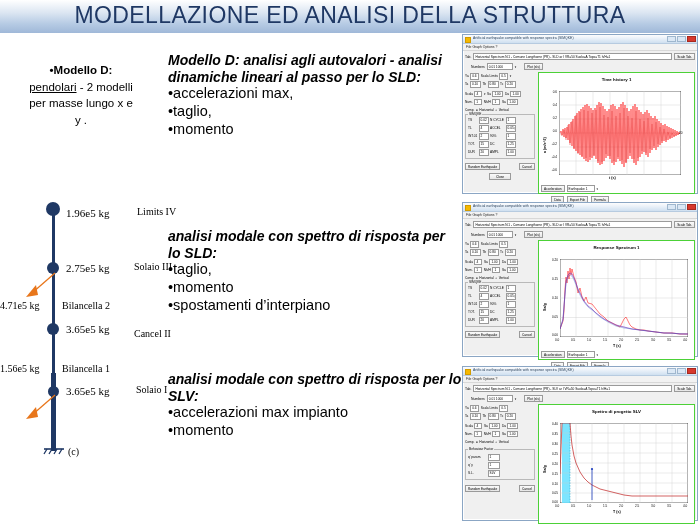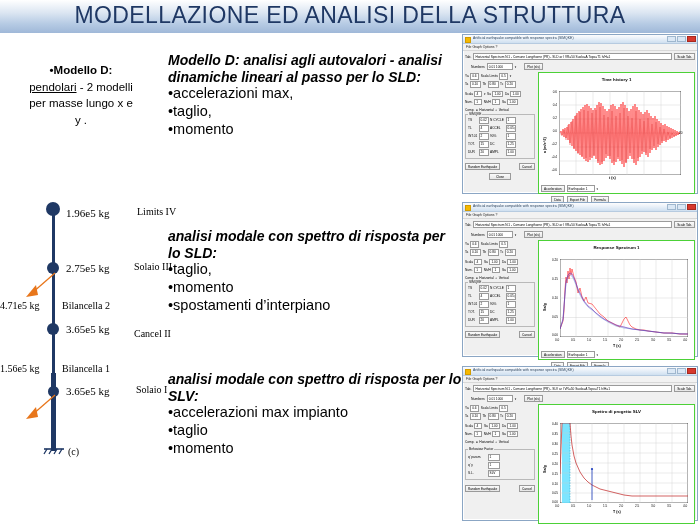--- a/index.html
+++ b/index.html
@@ -138,21 +138,20 @@
 <div class="txtblock" id="block2">
   <div class="hd">analisi modale con spettro di risposta per lo SLD:</div>
   <div class="bul">•taglio,</div>
   <div class="bul">•momento</div>
   <div class="bul">•spostamenti d’interpiano</div>
 </div>
 
 <div class="txtblock" id="block3">
   <div class="hd">analisi modale con spettro di risposta per lo SLV:</div>
   <div class="bul">•accelerazioni max impianto</div>
-  <div class="bul">•taglio</div>
   <div class="bul">•momento</div>
 </div>
 
 <div id="struct">
 
   <div class="col" style="left:52px; top:14px; width:3px; height:164px;"></div>
   <div class="col" style="left:51px; top:178px; width:5px; height:78px;"></div>
 
   <svg style="position:absolute; left:42px; top:250px;" width="24" height="12" viewBox="0 0 24 12">
     <path d="M2 4 H22" stroke="#1f3864" stroke-width="1.6"></path>

